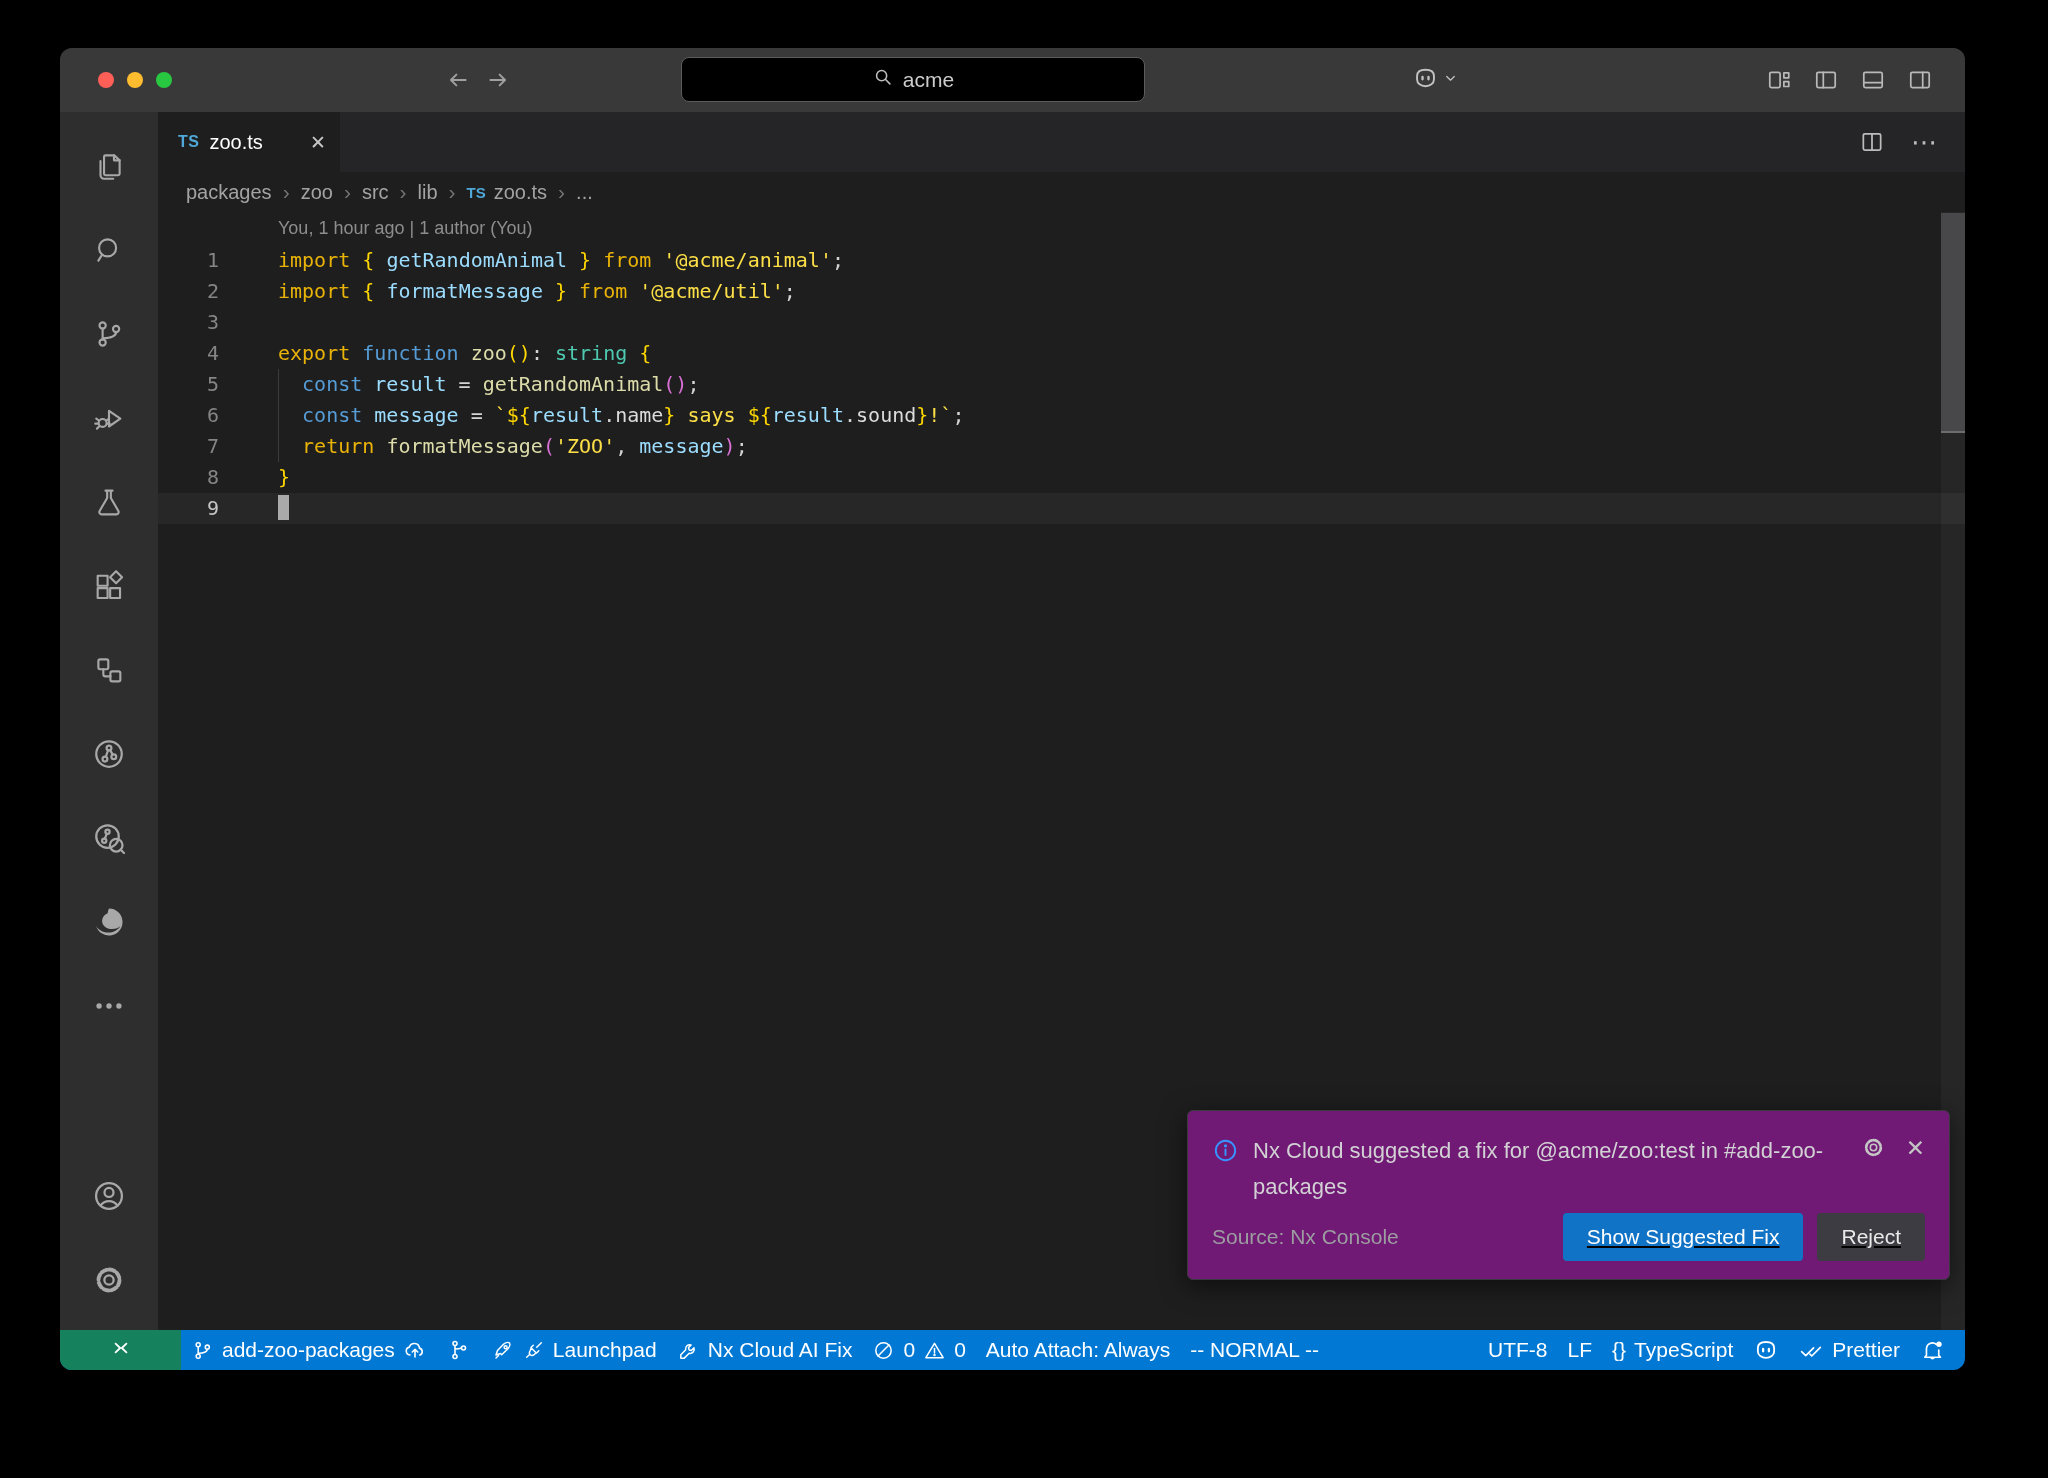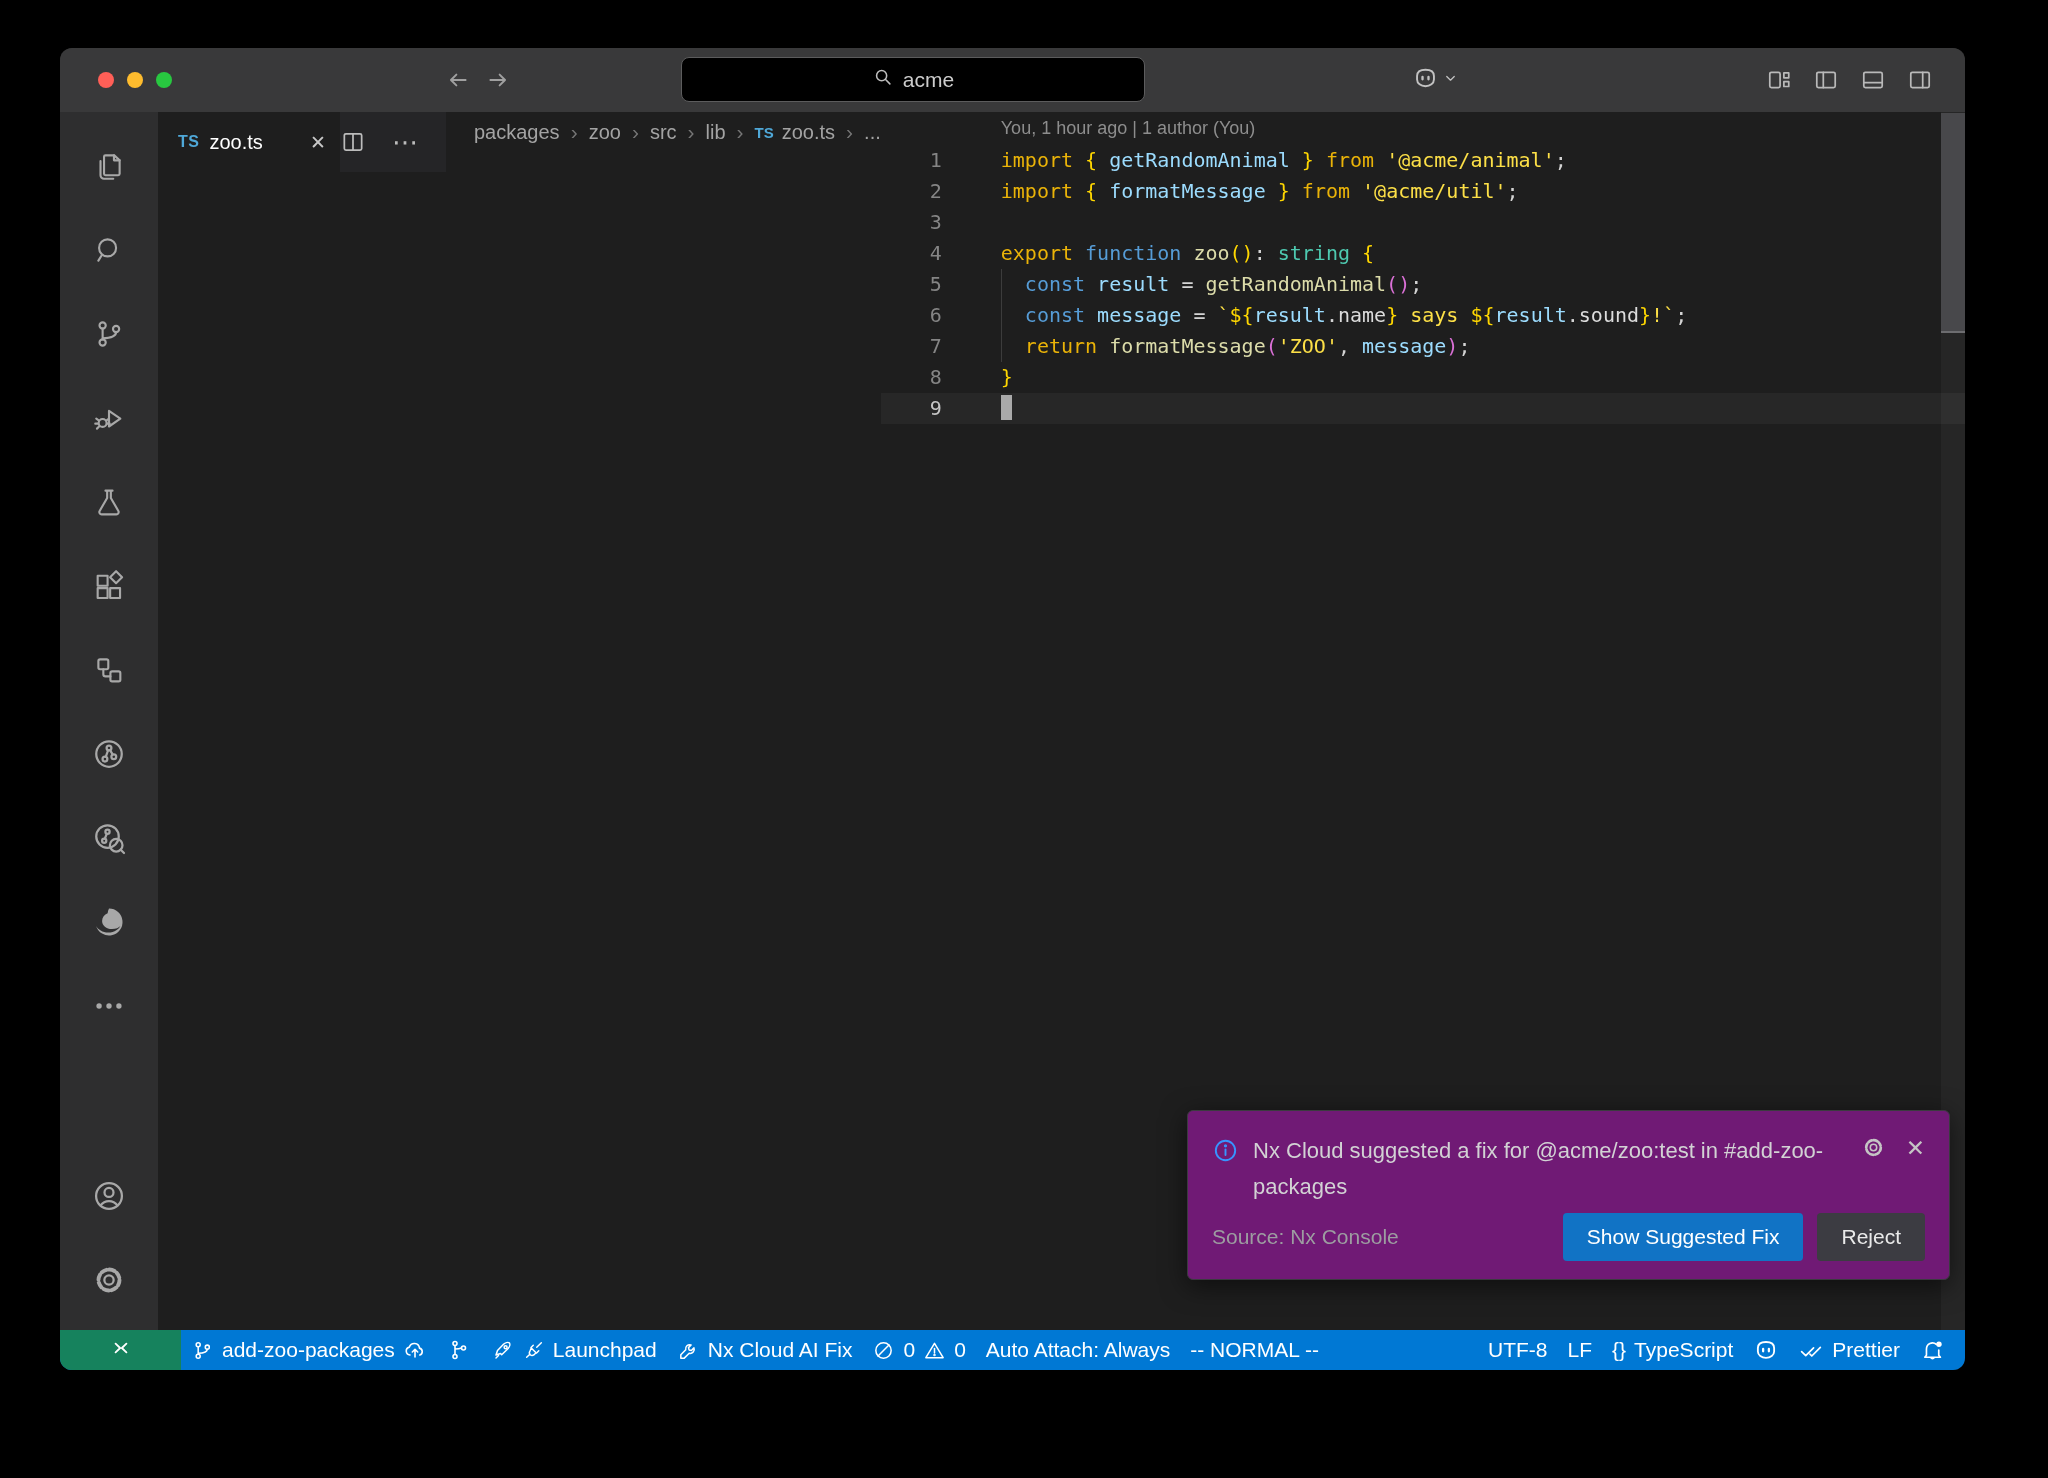--- a/index.html
+++ b/index.html
@@ -26,21 +26,21 @@
                      display:flex; gap:21px; color:#b9b9b9; }
   .icon-btn { display:flex; align-items:center; justify-content:center; }
 
   
   .main { flex:1; display:flex; min-height:0; }
   .activitybar { width:98px; flex:0 0 auto; background:#2e2e2f; display:flex; flex-direction:column;
                  align-items:center; padding-top:14px; color:#a8a8a8; }
   .ab-item { height:84px; display:flex; align-items:center; justify-content:center; width:100%; }
   .ab-bottom { margin-top:auto; width:100%; display:flex; flex-direction:column; align-items:center; padding-bottom:6px; }
 
-  .editor-col { flex:1; min-width:0; display:flex; flex-direction:row; background:#1e1e1e; position:relative;justify-content:space-between; }
+  .editor-col { flex:1; min-width:0; display:flex; flex-direction:column; background:#1e1e1e; position:relative;justify-content:space-between; }
   .tabbar { height:60px; flex:0 0 auto; background:#252527; display:flex; align-items:stretch; }
   .tab { width:182px; background:#1e1e1e; display:flex; align-items:center; gap:10px;
          padding:0 14px 0 20px; color:#ffffff; font-size:20px; }
   .ts-badge { color:#4fa8d8; font-weight:bold; font-size:16px; letter-spacing:.5px; }
   .tab-close { margin-left:auto; color:#c8c8c8; font-size:19px; }
   .tab-actions { margin-left:auto; display:flex; align-items:center; gap:26px; color:#bcbcbc; padding-right:28px; }
 
   .breadcrumbs { height:40px; flex:0 0 auto; display:flex; align-items:center; padding-left:28px;
                  color:#a3a3a3; font-size:20px; gap:11px; }
   .crumb-sep { color:#767676; font-size:21px; }
@@ -68,21 +68,21 @@
   
   .notification { position:absolute; right:15px; bottom:50px; width:763px; height:170px;
                   background:#701a75; border:1px solid #3b3b3f; border-radius:6px; z-index:6;
                   box-shadow:0 6px 26px rgba(0,0,0,.55); padding:22px 24px 18px 24px;
                   display:flex; flex-direction:column; justify-content:space-between; }
   .notif-top { display:flex; gap:14px; }
   .notif-msg { flex:1; color:#d2d2d4; font-size:22px; line-height:1.65; }
   .notif-top-icons { display:flex; gap:20px; color:#c5c5c5; align-items:flex-start; padding-top:2px; }
   .notif-bottom { display:flex; align-items:center; }
   .notif-source { color:#9d9da1; font-size:21px; }
-  .notif-buttons { margin-left:auto; display:flex; gap:14px; }
+  .notif-buttons { margin-left:auto; display:flex; gap:14px;text-decoration:underline; }
   .btn { height:48px; display:flex; align-items:center; padding:0 24px; border-radius:4px;
          font-size:21px; border:none; }
   .btn-primary { background:#1173c5; color:#ffffff; }
   .btn-secondary { background:#3c3c42; color:#eaeaea; }
 
   
   .statusbar { height:40px; flex:0 0 auto; background:#0078d4; color:#ffffff; display:flex;
                align-items:stretch; font-size:21px; overflow:hidden; }
   .sb-remote { background:#16825d; width:121px; display:flex; align-items:center; justify-content:center; }
   .sb-item { display:flex; align-items:center; gap:8px; padding:0 10px; white-space:nowrap; }

